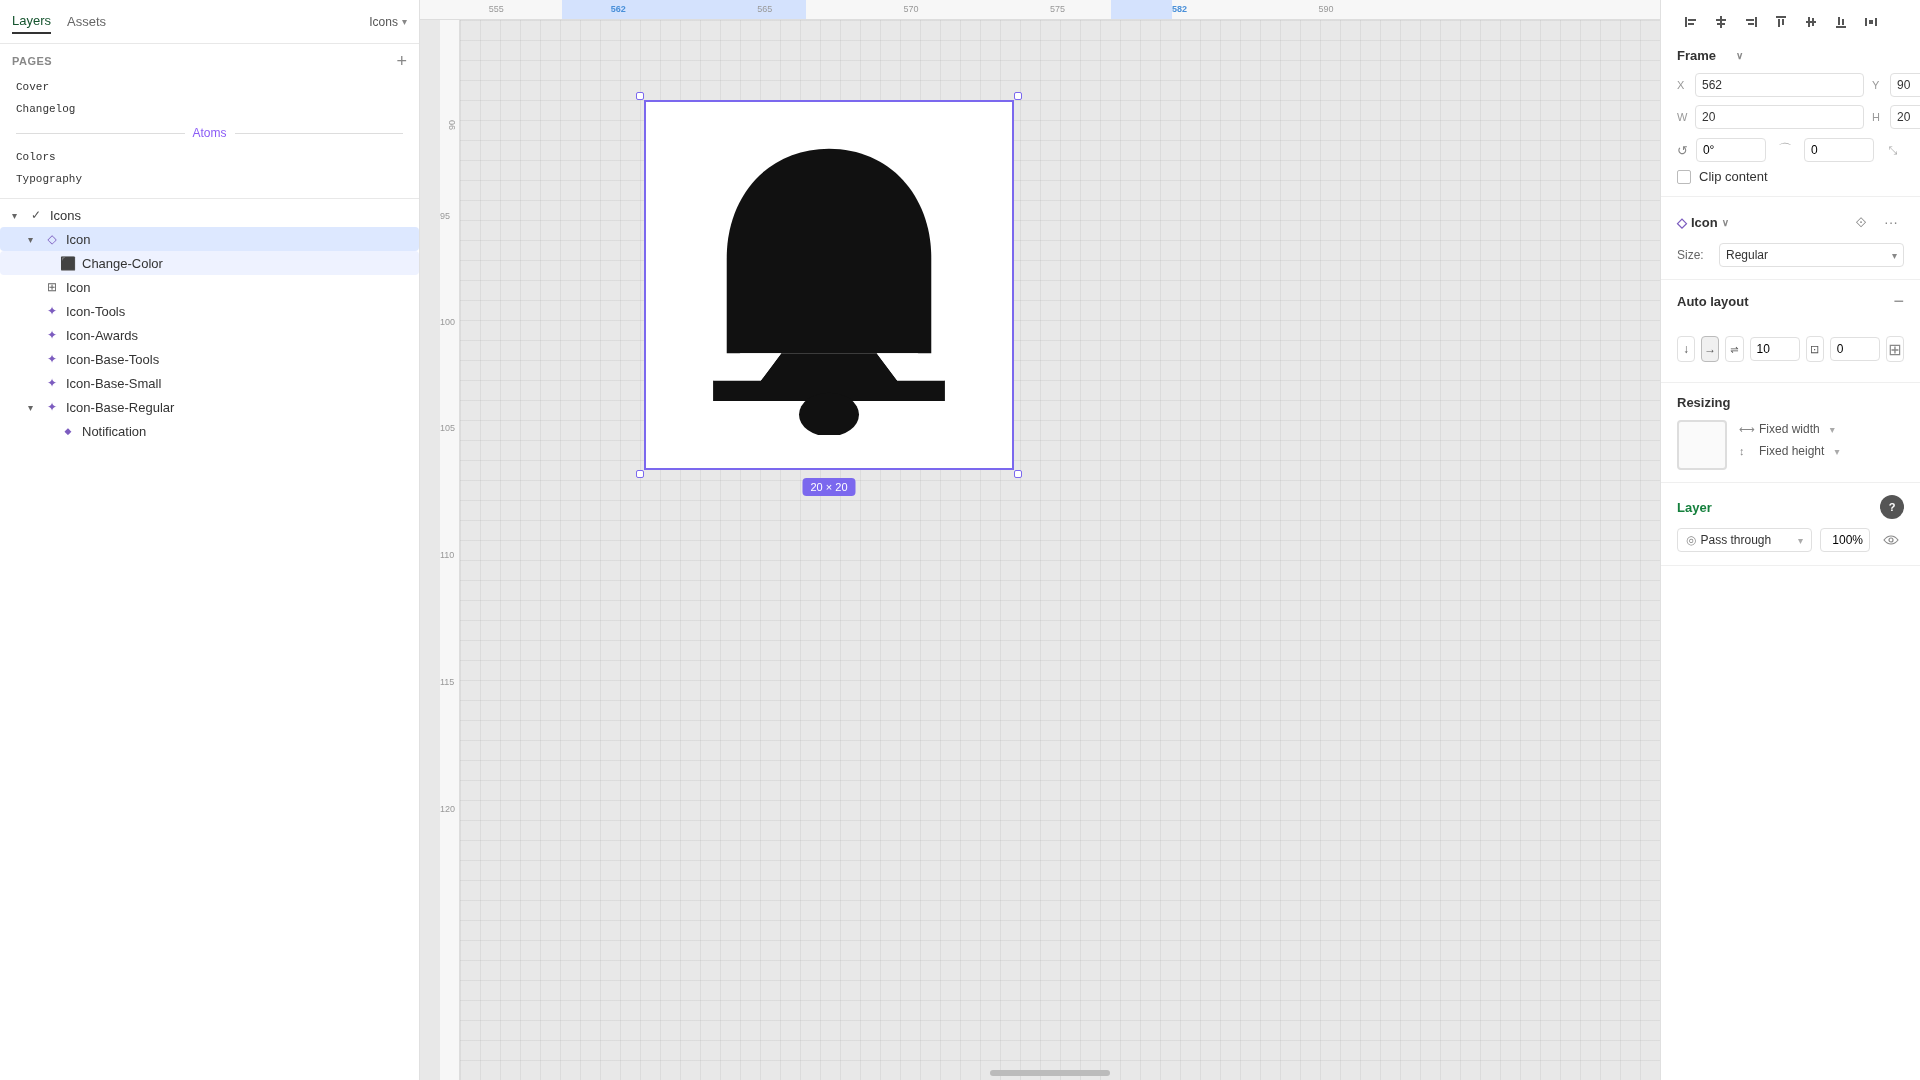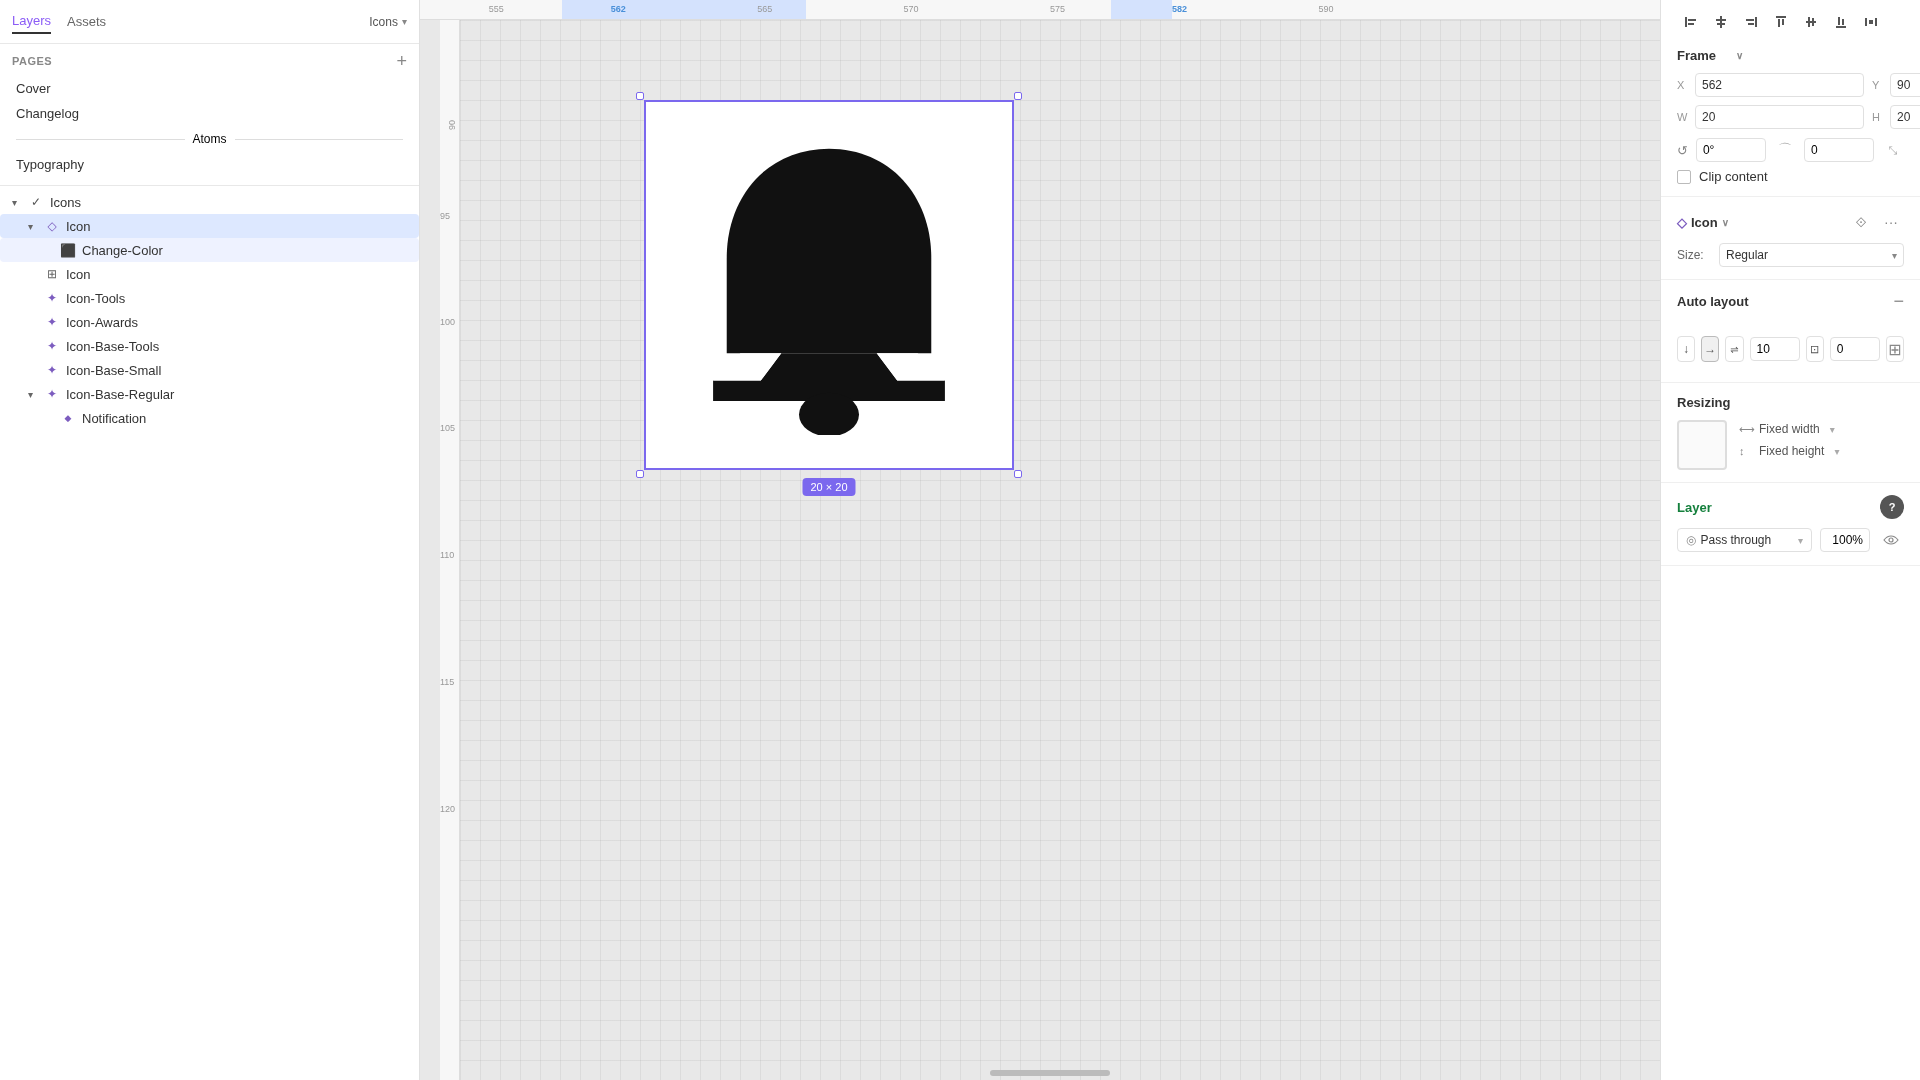--- a/index.html
+++ b/index.html
@@ -1,34 +1,34 @@
 <!DOCTYPE html>
 <html><head>
   <meta charset="utf-8">
   <style>
     * { box-sizing: border-box; margin: 0; padding: 0; }
     body { font-family: -apple-system, BlinkMacSystemFont, 'Segoe UI', sans-serif; font-size: 12px; background: #f0f0f0; display: flex; height: 100vh; overflow: hidden; color: #333; }
 
     
     .left-panel { width: 420px; background: #fff; border-right: 1px solid #e0e0e0; display: flex; flex-direction: column; flex-shrink: 0; }
     .left-header { display: flex; align-items: center; padding: 0 12px; height: 44px; border-bottom: 1px solid #e8e8e8; gap: 16px; }
-    .left-header-tab { font-size: 13px; font-weight: 500; cursor: pointer; padding: 4px 0; color: #8b5cf6; }
+    .left-header-tab { font-size: 13px; font-weight: 500; cursor: pointer; padding: 4px 0; color: #14532d; }
     .left-header-tab.active { border-bottom: 2px solid #333; }
     .left-header-tab.assets { color: #666; }
     .left-header-right { margin-left: auto; font-size: 12px; color: #555; display: flex; align-items: center; gap: 4px; cursor: pointer; }
     .breadcrumb-chevron { font-size: 10px; color: #888; }
 
     .pages-section { padding: 8px 12px; border-bottom: 1px solid #e8e8e8; }
     .pages-header { display: flex; justify-content: space-between; align-items: center; margin-bottom: 6px; }
     .pages-title { font-size: 11px; font-weight: 600; color: #888; text-transform: uppercase; letter-spacing: 0.5px; }
     .pages-add { font-size: 18px; color: #888; cursor: pointer; line-height: 1; }
 
-    .page-item { padding: 5px 4px; font-size: 13px; cursor: pointer; border-radius: 4px; color: #333; }
-
-    .divider-atoms { display: flex; align-items: center; gap: 8px; margin: 6px 4px; color: #000000; font-size: 12px; }
+    .page-item { padding: 5px 4px; font-size: 11px; cursor: pointer; border-radius: 4px; color: #333; font-family: Liberation Mono, monospace; }
+
+    .divider-atoms { display: flex; align-items: center; gap: 8px; margin: 6px 4px; color: #8b5cf6; font-size: 12px; }
     .divider-line { flex: 1; height: 1px; background: #ddd; }
 
     .layers-section { flex: 1; overflow-y: auto; padding: 4px 0; }
     .layer-item { display: flex; align-items: center; gap: 6px; padding: 4px 12px; cursor: pointer; border-radius: 4px; font-size: 13px; color: #333; }
     .layer-item.selected { background: #dde8ff; }
     .layer-item.selected-parent { background: #eef2ff; }
     .layer-item .chevron { font-size: 10px; color: #666; width: 10px; }
     .layer-item .icon { width: 16px; height: 16px; display: flex; align-items: center; justify-content: center; font-size: 12px; flex-shrink: 0; }
     .layer-item .label { flex: 1; }
     .layer-item.indent-1 { padding-left: 28px; }
@@ -152,20 +152,21 @@
       <span class="pages-title">Pages</span>
       <span class="pages-add">+</span>
     </div>
     <div class="page-item">Cover</div>
     <div class="page-item">Changelog</div>
     <div class="divider-atoms">
       <div class="divider-line"></div>
       <span>Atoms</span>
       <div class="divider-line"></div>
     </div>
+    <div class="page-item">Colors</div>
     <div class="page-item">Typography</div>
   </div>
 
   <div class="layers-section">
 
     <div class="layer-item">
       <span class="chevron">▾</span>
       <span class="icon icon-check">✓</span>
       <span class="label">Icons</span>
     </div>

